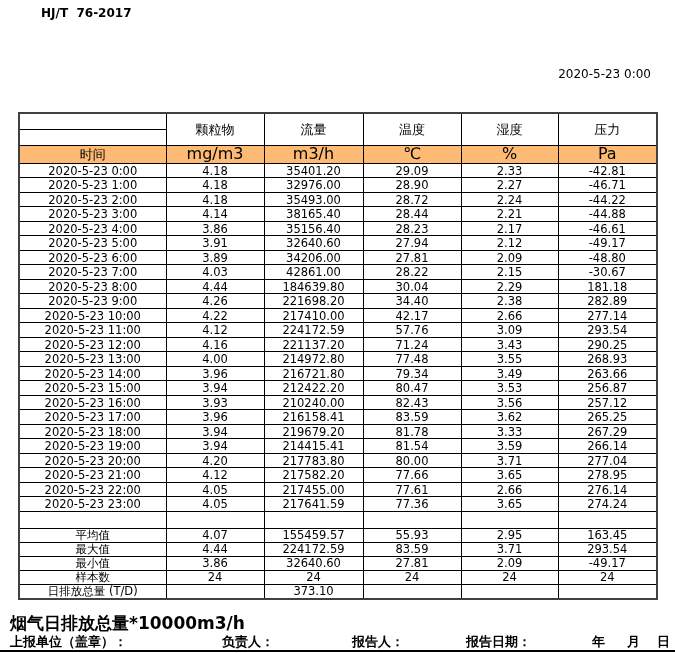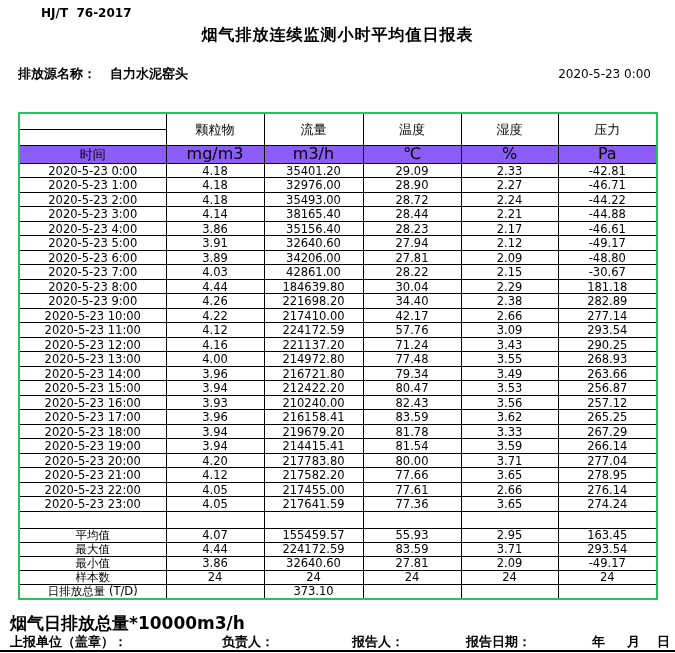--- a/index.html
+++ b/index.html
@@ -3,25 +3,25 @@
 <meta charset="utf-8">
 <style>
   html,body{margin:0;padding:0;background:#fff;}
   body{width:675px;height:653px;position:relative;font-family:"DejaVu Sans","Liberation Sans",sans-serif;color:#000;overflow:hidden;}
   .page{position:absolute;inset:0;}
   .std{position:absolute;left:18px;top:6px;font-size:12px;font-weight:bold;white-space:pre;margin-left:23px;}
   .title{position:absolute;left:0;top:25px;width:675px;text-align:center;font-size:16px;font-weight:bold;letter-spacing:1px;}
   .meta{position:absolute;left:18px;top:65px;font-size:13px;font-weight:bold;}
   .meta .src-name{margin-left:14px;}
   .dt{position:absolute;right:24px;top:67px;font-size:12px;font-weight:normal;}
-  table.report{position:absolute;left:18px;top:112px;width:638px;border-collapse:collapse;table-layout:fixed;border:2px solid #22c55e;}
+  table.report{position:absolute;left:18px;top:112px;width:638px;border-collapse:collapse;table-layout:fixed;border:2px solid #404040;}
   table.report td{border:1px solid #000;text-align:center;vertical-align:middle;padding:0;font-size:11.5px;line-height:1.05;overflow:hidden;white-space:nowrap;}
   tr.h1 td, tr.h2 td{height:15px;font-size:13px;}
   tr.units td{height:13px;font-size:16px;}
-  tr.units{background:#8b5cf6;}
+  tr.units{background:#fdba74;}
   tr.units td.tlabel{font-size:13px;}
   tbody.data tr td{height:13.5px;}
   tr.spacer td{height:16px;}
   tbody.summary tr td{height:13px;}
   .note{position:absolute;left:10px;top:612px;font-size:17px;font-weight:bold;}
   .signrow{position:absolute;left:0;top:633px;width:675px;height:17px;font-size:13px;font-weight:bold;}
   .signrow span{position:absolute;top:0;white-space:nowrap;}
   .s-unit{left:10px;}
   .s-resp{left:222px;}
   .s-rept{left:352px;}
@@ -30,25 +30,21 @@
   .s-month{left:627px;}
   .s-day{left:657px;}
   .bottom-rule{position:absolute;left:0;top:650px;width:675px;height:2px;background:#000;}
 </style>
 </head>
 <body>
 
 <div class="page">
 
   <div class="std">HJ/T  76-2017</div>
-  <div class="title">烟气排放连续监测小时平均值日报表</div>
-
-  <div class="meta">
-    <span>排放源名称：</span><span class="src-name">自力水泥窑头</span>
-  </div>
+
   <div class="dt">2020-5-23 0:00</div>
 
   <table class="report">
     <colgroup>
       <col style="width:147px">
         <col style="width:98px">
         <col style="width:99px">
       <col style="width:98px">
         <col style="width:97px">
         <col style="width:99px">

